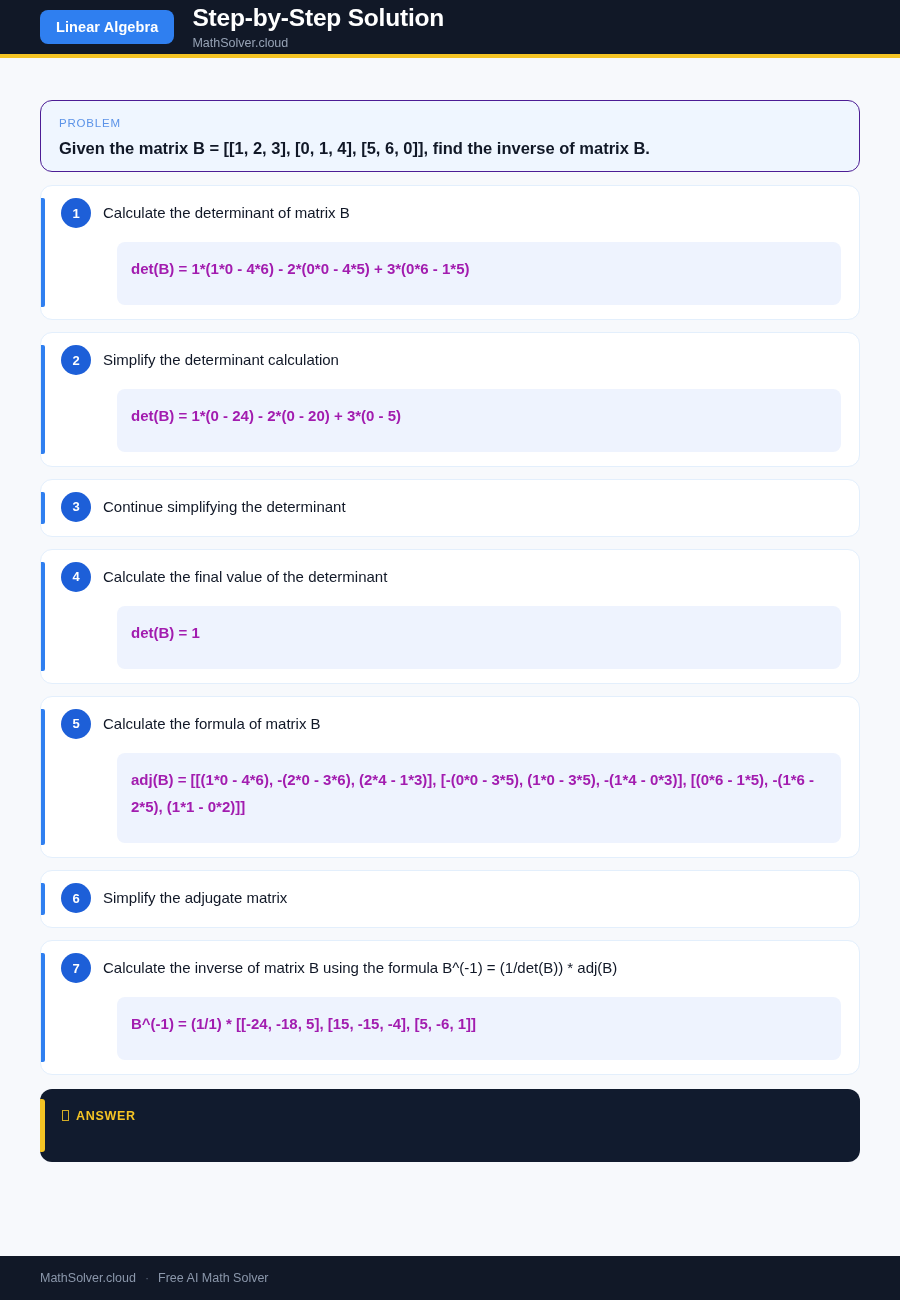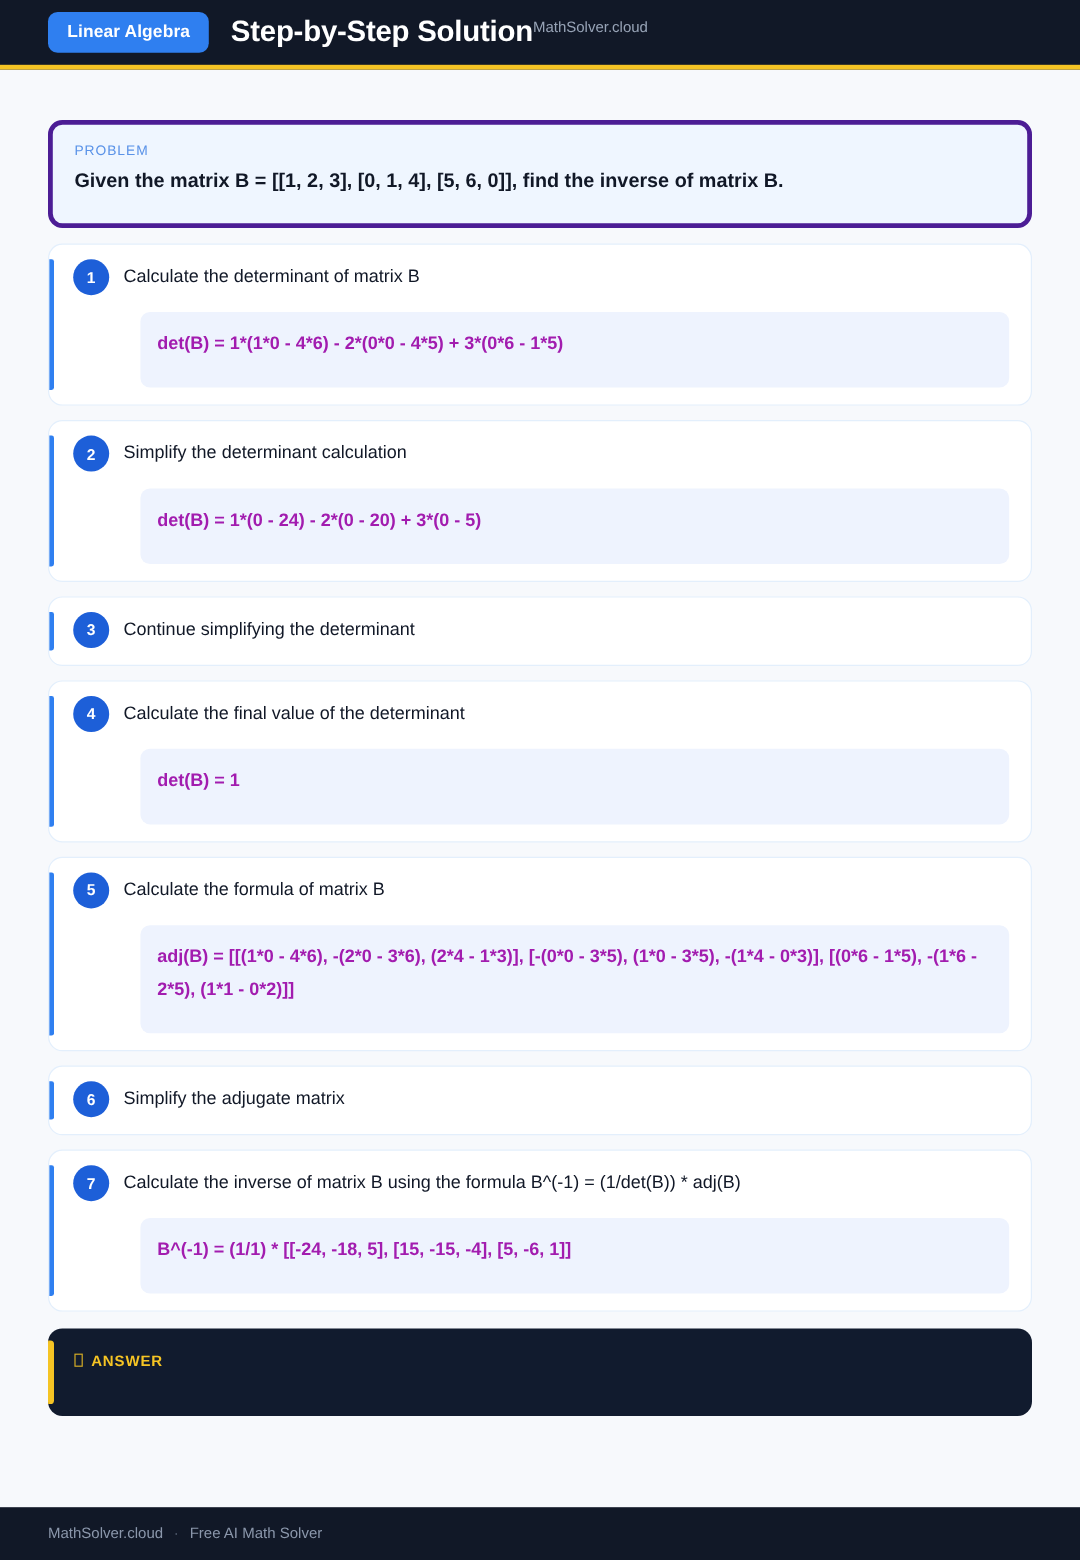--- a/index.html
+++ b/index.html
@@ -35,20 +35,21 @@
     font-weight: bold;
     padding: 9px 16px;
     border-radius: 8px;
     white-space: nowrap;
     letter-spacing: 0.1px;
   }
 
   .header-text {
     margin-left: 18px;
     display: flex;
+    flex-direction: column;
     justify-content: center;
   }
 
   .header-title {
     font-size: 24.5px;
     font-weight: bold;
     color: #ffffff;
     line-height: 1.15;
     letter-spacing: -0.2px;
   }
@@ -60,23 +61,23 @@
   }
 
   
   .page-main {
     padding: 42px 40px 0 40px;
   }
 
   
   .problem-card {
     background: #eff6ff;
-    border: 4px solid #4c1d95;
+    border: 1px solid #4c1d95;
     border-radius: 12px;
-    padding: 16px 18px 24px 18px;
+    padding: 16px 18px 12px 18px;
   }
 
   .problem-label {
     font-size: 11.5px;
     color: #5b93e8;
     letter-spacing: 0.8px;
     margin-bottom: 9px;
   }
 
   .problem-text {

